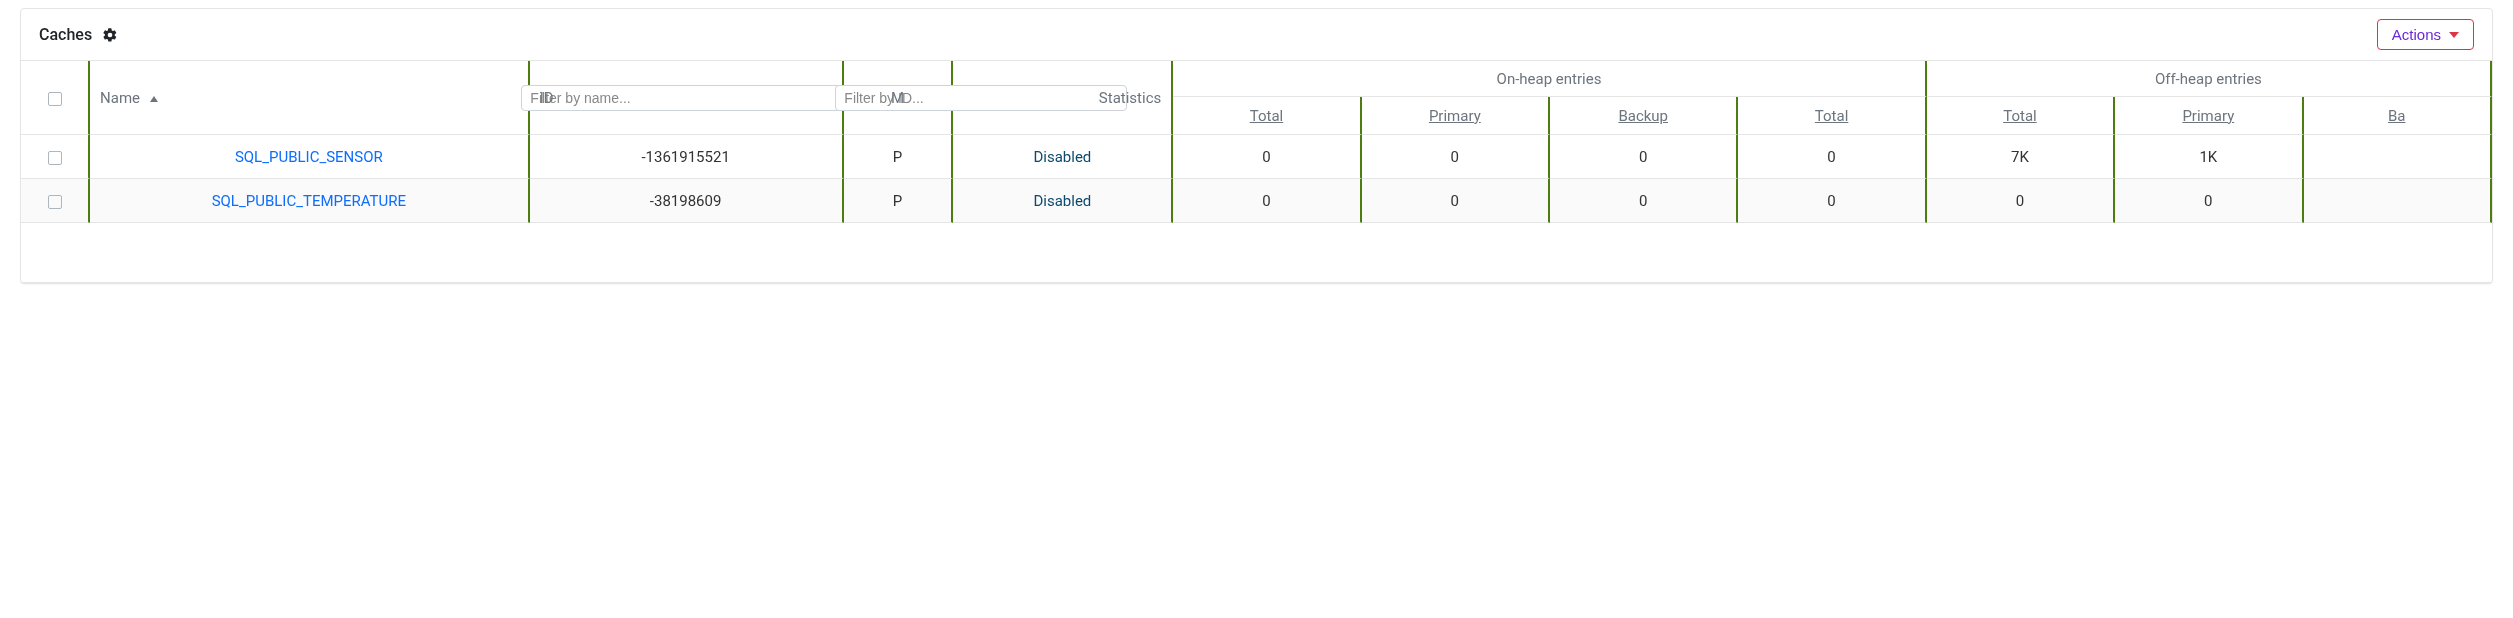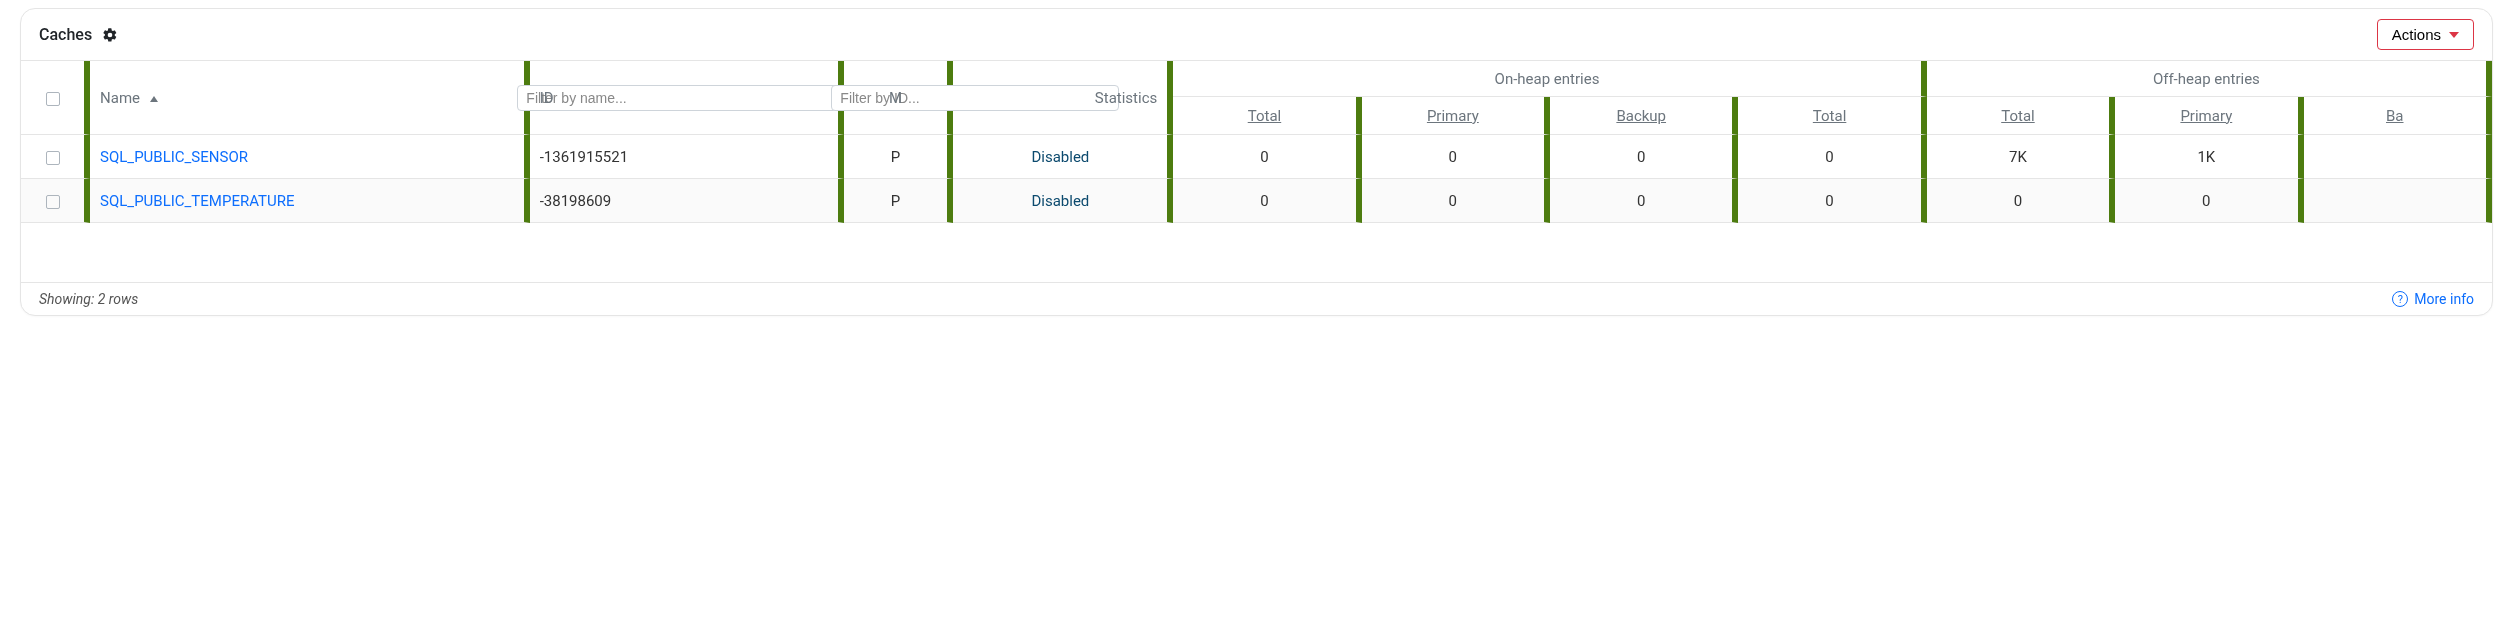--- a/index.html
+++ b/index.html
@@ -6,21 +6,21 @@
   body {
     margin: 0;
     font-family: -apple-system, BlinkMacSystemFont, "Segoe UI", Roboto, Helvetica, Arial, sans-serif;
     font-size: 15px;
     color: #212529;
     background: #fff;
     padding: 8px 0;
   }
   .panel {
     border: 1px solid #e5e5e5;
-    border-radius: 15px;
+    border-radius: 4px;
     margin: 0 20px;
     background: #fff;
     box-shadow: 0 1px 2px rgba(0,0,0,0.03);
   }
   .panel-header {
     display: flex;
     align-items: center;
     padding: 10px 18px;
     justify-content: space-between;
   }
@@ -34,21 +34,21 @@
     font-size: 16px;
     color: #212529;
   }
   .gear {
     color: #212529;
     cursor: pointer;
   }
   .gear svg { display: block; }
   .actions-btn {
     border: 1px solid #dc3545;
-    color: #000000;
+    color: #6d28d9;
     background: #fff;
     border-radius: 4px;
     padding: 6px 14px;
     font-size: 15px;
     font-weight: 500;
     cursor: pointer;
     display: inline-flex;
     align-items: center;
     gap: 8px;
   }
@@ -66,21 +66,21 @@
   .table-wrap::-webkit-scrollbar { height: 12px; }
   .table-wrap::-webkit-scrollbar-thumb { background: #888; border-radius: 6px; }
   .table-wrap::-webkit-scrollbar-track { background: #f4f4f4; }
   table {
     border-collapse: separate;
     border-spacing: 0;
     width: 100%;
     min-width: 1640px;
   }
   th, td {
-    border-right: 6px solid #4d7c0f;
+    border-right: 2px solid #4d7c0f;
     border-bottom: 1px solid #e5e5e5;
     padding: 8px 10px;
     text-align: left;
     font-weight: 400;
     white-space: nowrap;
   }
   thead th {
     color: #6c757d;
     background: #fff;
     text-align: center;
@@ -115,20 +115,21 @@
     width: 14px; height: 14px;
     border: 1px solid #adb5bd;
     border-radius: 2px;
     display: inline-block;
     vertical-align: middle;
     cursor: pointer;
   }
   tbody td {
     color: #333;
     height: 44px;
+    text-align: center;
   }
   tbody td.num { text-align: center; }
   tbody td.center { text-align: center; }
   .link { color: #0d6efd; cursor: pointer; }
   .disabled-txt { color: #0c4a6e; }
   tbody tr:nth-child(even) td { background: #fafafa; }
   tbody tr.pad td { height: 60px; border-bottom: 1px solid #e5e5e5; }
   .footer {
     display: flex;
     justify-content: space-between;
@@ -241,20 +242,13 @@
           <td class="num">0</td>
           <td class="num"></td>
         </tr>
         <tr class="pad">
             <td colspan="12" style="border-right:none;"></td>
           </tr>
       </tbody>
     </table>
   </div>
 
-  <div class="footer">
-    <span class="showing">Showing: 2 rows</span>
-    <span class="more-info">
-      <span class="help-circle">?</span>
-      <span>More info</span>
-    </span>
-  </div>
 </div>
 
 </body></html>

